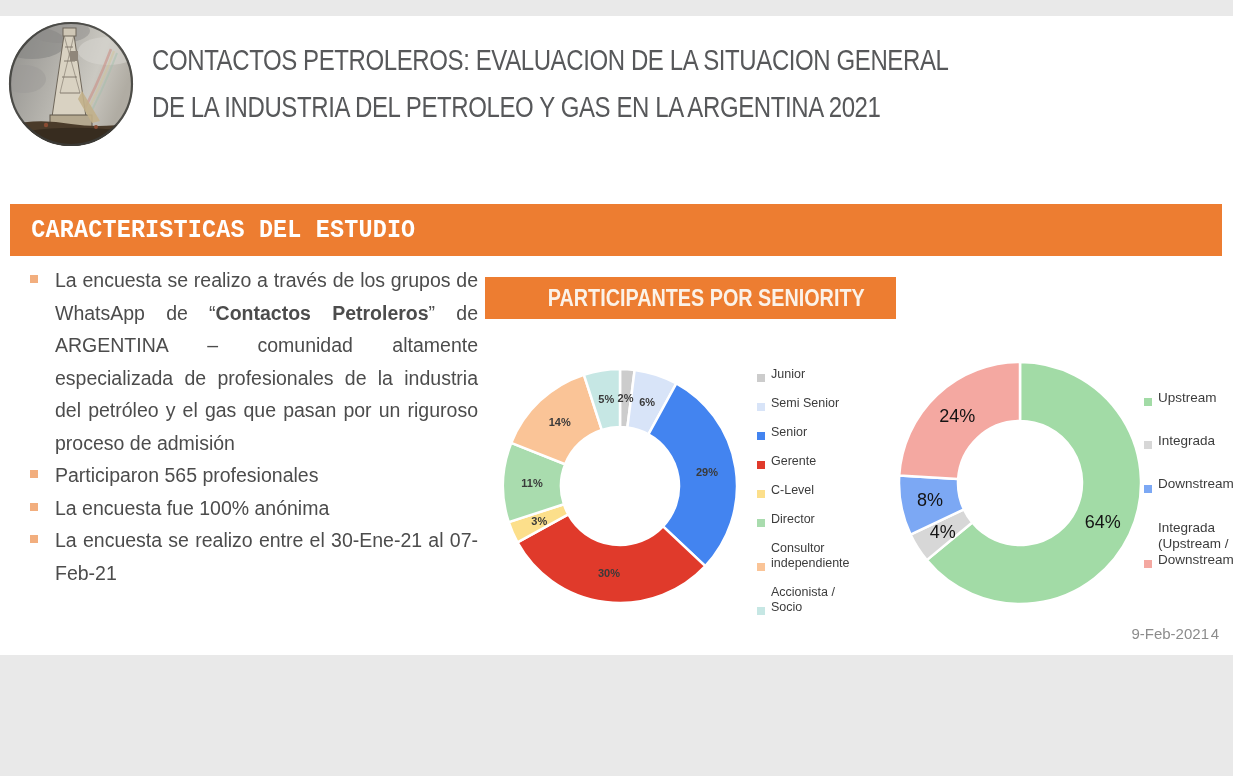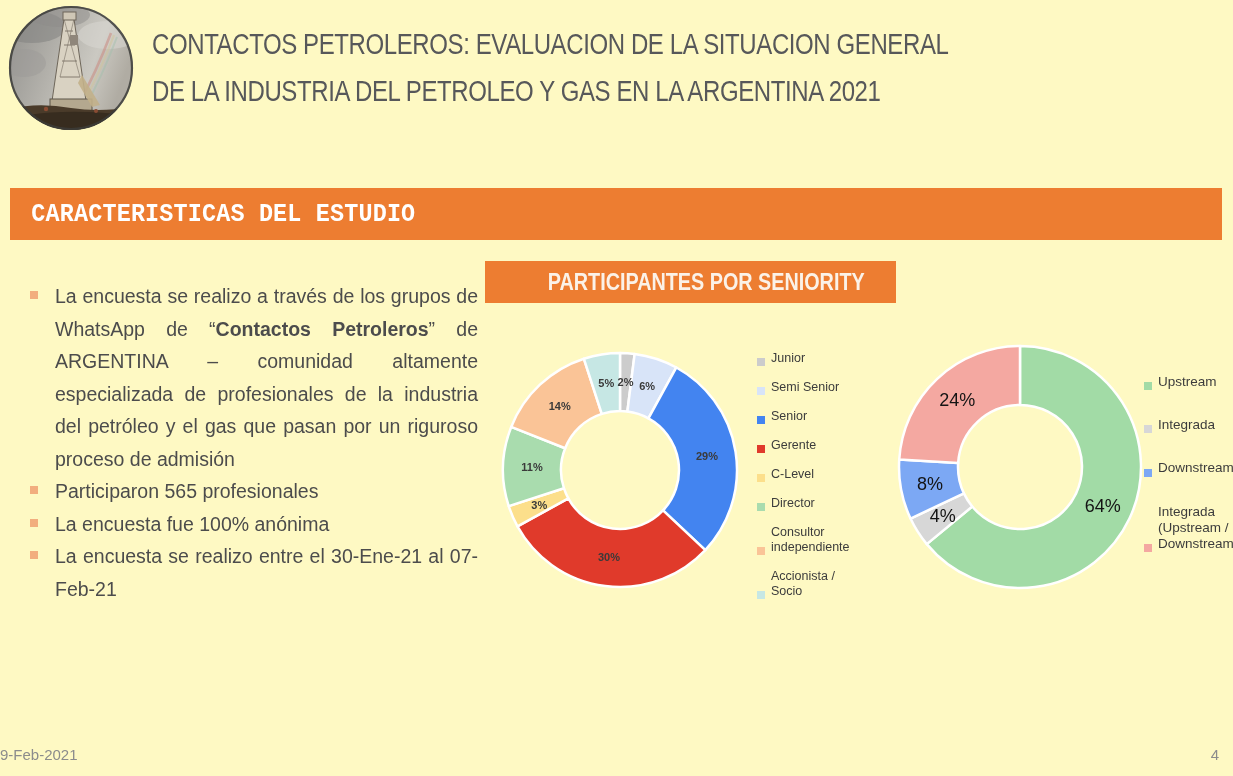--- a/index.html
+++ b/index.html
@@ -1,31 +1,31 @@
 <!DOCTYPE html>
 <html><head>
 <meta charset="utf-8">
 <style>
   html,body{margin:0;padding:0;background:#e9e9e9;font-family:"Liberation Sans",sans-serif;}
-  .slide{position:relative;width:1233px;height:776px;background:#fef9c3;overflow:hidden;margin:0 auto;}
+  .slide{position:relative;width:1233px;height:639px;background:#ffffff;overflow:hidden;margin:16px auto;}
 
   
   .logo{position:absolute;left:8px;top:5px;width:126px;height:126px;border-radius:50%;overflow:hidden;}
   .title{position:absolute;left:152px;top:20px;color:#57585A;}
   .title .tline{font-size:30px;line-height:47px;font-weight:500;white-space:nowrap;
     transform:scaleX(.80);transform-origin:0 50%;letter-spacing:-.5px;}
 
   
   .band{position:absolute;left:10px;top:188px;width:1212px;height:52px;background:#ED7D31;
     display:flex;align-items:center;justify-content:flex-start;font-family:Liberation Mono, monospace;}
   .band span{color:#ffffff;font-weight:700;font-size:26px;letter-spacing:.2px;
     transform:scaleX(.90);white-space:nowrap;}
 
   
-  .bullets{position:absolute;left:20px;top:280px;width:458px;margin:0;padding:0;list-style:none;
+  .bullets{position:absolute;left:20px;top:248px;width:458px;margin:0;padding:0;list-style:none;
     color:#4C4C4C;font-size:19.5px;line-height:32.5px;}
   .bullets li{position:relative;padding-left:35px;}
   .bm{position:absolute;left:10px;top:11px;width:8px;height:8px;background:#F2AE7E;}
   .bt{display:block;text-align:justify;}
   .bt b{font-weight:700;}
 
   
   .chart-banner{position:absolute;top:261px;height:42px;background:#ED7D31;
     display:flex;align-items:center;justify-content:center;padding-left:31px;}
   .chart-banner span{color:#FBF2E8;font-size:23px;font-weight:600;white-space:nowrap;
@@ -41,21 +41,21 @@
 
   
   .legend{position:absolute;display:flex;flex-direction:column;}
   #legend-seniority{left:757px;top:351px;gap:14px;font-size:12.5px;color:#3C3C3C;}
   #legend-sector{left:1144px;top:374px;gap:27px;font-size:13.5px;color:#3C3C3C;}
   .legend-item{display:flex;align-items:flex-end;}
   .swatch{flex:0 0 auto;width:8px;height:8px;margin:4px 6px 0 0;}
   .legend-text{white-space:pre-line;line-height:1.2;}
 
   
-  .footer-date{position:absolute;left:0;right:24px;bottom:13px;text-align:left;
+  .footer-date{position:absolute;left:0;right:24px;bottom:13px;text-align:right;
     color:#8C8C8C;font-size:15px;}
   .page-num{position:absolute;right:14px;bottom:13px;color:#8C8C8C;font-size:15px;}
 </style>
 </head>
 <body>
 
 <div class="slide">
 
   <div class="logo">
     <svg width="126" height="126" viewBox="0 0 126 126">

